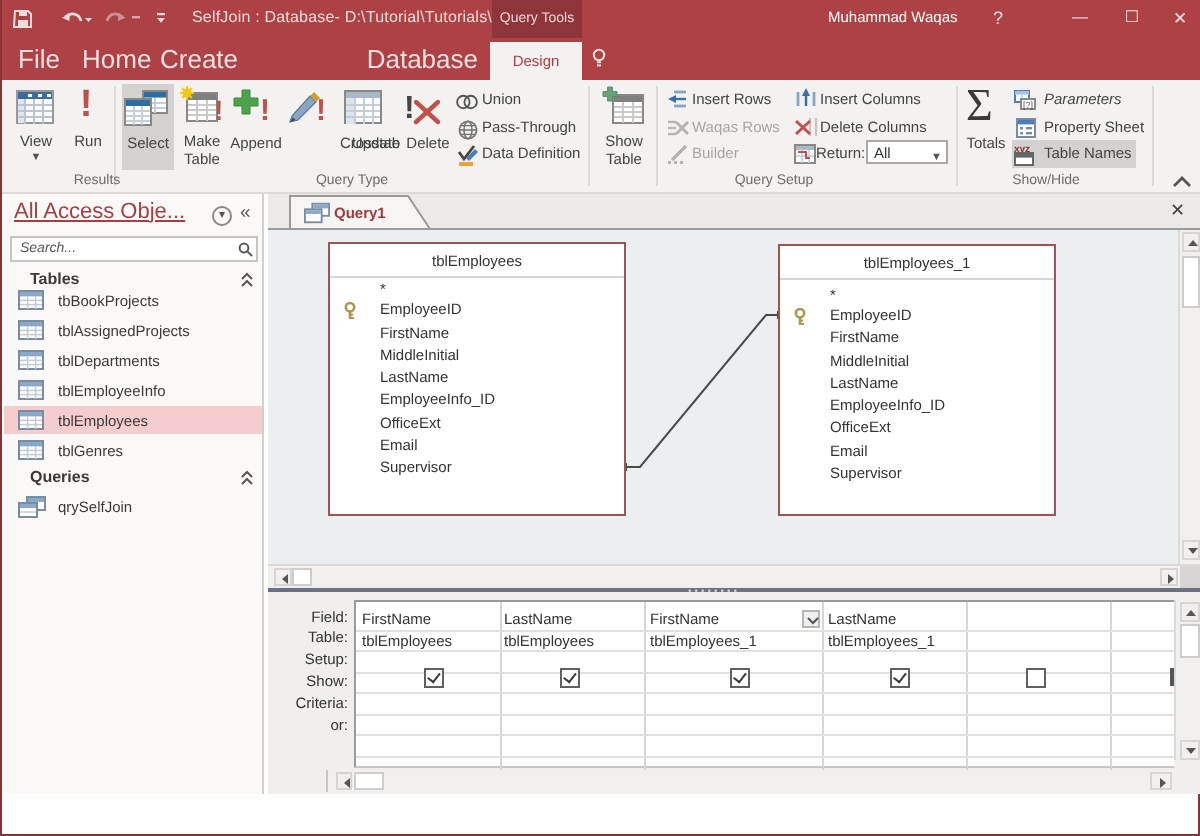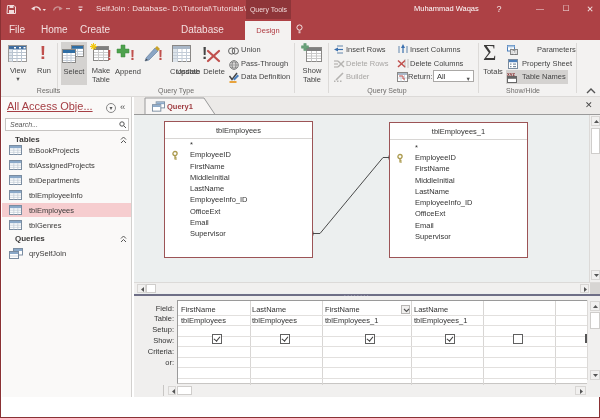--- a/index.html
+++ b/index.html
@@ -10,21 +10,21 @@
   border-left:1px solid #8a3134; border-right:1px solid #8a3134; border-bottom:1px solid #8a3134; }
 
 #titlebar { left:0; top:0; width:600px; height:19px; background:#ad4145; color:#fff; }
 #titlebar .ttl { position:absolute; left:95px; top:3.5px; font-size:8px; letter-spacing:0.1px; color:#f4dede; }
 #qtools { position:absolute; left:245px; top:0; width:45px; height:19px; background:#8e3539;
   color:#f0d8d8; font-size:7px; text-align:center; line-height:19px; }
 #user { position:absolute; left:413px; top:4px; font-size:7.5px; color:#fff; }
 .wbtn { position:absolute; top:0; height:19px; color:#f2e2e2; font-size:9px; text-align:center; line-height:18px; }
 
 #tabrow { left:0; top:19px; width:600px; height:21px; background:#ad4145; }
-.rtab { position:absolute; top:0; height:21px; color:#f3e0e0; font-size:10px; line-height:21px; text-align:left; }
+.rtab { position:absolute; top:0; height:21px; color:#f3e0e0; font-size:13px; line-height:21px; text-align:right; }
 #designtab { position:absolute; left:244px; top:2px; width:46px; height:19px; background:#f4f2f1;
   color:#b03b42; font-size:7.5px; text-align:center; line-height:19px; }
 #tellme { position:absolute; left:293px; top:0px; height:21px; color:#f3e3e3; font-size:8px; line-height:21px; }
 
 #ribbon { left:0; top:40px; width:600px; height:57px; background:#f3f2f1; border-bottom:1px solid #dcdad8; }
 .gsep { position:absolute; top:3px; width:1px; height:50px; background:#dcdad8; }
 .glabel { position:absolute; top:47px; font-size:7px; color:#6e6c6a; text-align:center; }
 .btext { position:absolute; font-size:7.5px; color:#444; text-align:center; }
 .rowbtn { position:absolute; font-size:7.5px; color:#444; white-space:nowrap; }
 .rowbtn.dis { color:#a8a6a4; }
@@ -330,21 +330,21 @@
     <div class="btext" style="left:87px;top:27px;width:26px;line-height:8.5px;">Make<br>Table</div>
     <div class="btext" style="left:112px;top:27px;width:30px;">Append</div>
     <div class="btext" style="left:141px;top:27px;width:28px;margin-left:32px;">Update</div>
     <div class="btext" style="left:168px;top:27px;width:32px;">Crosstab</div>
     <div class="btext" style="left:199px;top:27px;width:28px;">Delete</div>
     <div class="rowbtn" style="left:240px;top:5px;">Union</div>
     <div class="rowbtn" style="left:240px;top:18.5px;">Pass-Through</div>
     <div class="rowbtn" style="left:240px;top:32px;">Data Definition</div>
     <div class="btext" style="left:298px;top:27px;width:26px;line-height:8.5px;">Show<br>Table</div>
     <div class="rowbtn" style="left:345px;top:5px;">Insert Rows</div>
-    <div class="rowbtn dis" style="left:345px;top:18.5px;">Delete Rows</div>
+    <div class="rowbtn dis" style="left:345px;top:18.5px;">Waqas Rows</div>
     <div class="rowbtn dis" style="left:345px;top:32px;">Builder</div>
     <div class="rowbtn" style="left:409px;top:5px;">Insert Columns</div>
     <div class="rowbtn" style="left:409px;top:18.5px;">Delete Columns</div>
     <div class="rowbtn" style="left:407px;top:32px;">Return:</div>
     <div id="combo">All<span style="position:absolute;right:2px;top:3px;color:#555;font-size:5.5px;">▼</span></div>
     <div style="position:absolute;left:482px;top:0px;width:22px;height:22px;font-size:23px;color:#3b3a39;font-family:'Liberation Serif',serif;">Σ</div>
     <div class="btext" style="left:478px;top:27px;width:28px;">Totals</div>
 
     <svg width="11" height="10" style="left:506px;top:4.5px;" viewBox="0 0 11 10">
       <rect x="0.5" y="0.5" width="7" height="5.5" fill="#fff" stroke="#4a7ebb"></rect>
@@ -363,21 +363,21 @@
           <rect x="5" y="4.5" width="3" height="1.2"></rect>
           <rect x="5" y="7" width="3" height="1.2"></rect>
         </g>
     </svg>
 
     <svg width="11" height="11" style="left:506px;top:31.5px;" viewBox="0 0 11 11">
       <text x="0" y="4" font-size="5" font-weight="bold" fill="#8a3134" font-family="Liberation Sans">xyz</text>
       <rect x="0.5" y="4.5" width="9" height="6" fill="#fff" stroke="#666"></rect>
       <rect x="1" y="5" width="8" height="1.8" fill="#666"></rect>
     </svg>
-    <div class="rowbtn" style="left:536px;top:5px;">Parameters</div>
+    <div class="rowbtn" style="left:521px;top:5px;font-style:italic;">Parameters</div>
     <div class="rowbtn" style="left:521px;top:18.5px;">Property Sheet</div>
     <div class="rowbtn" style="left:521px;top:32px;">Table Names</div>
     <svg width="10" height="6" style="left:585px;top:48px;" viewBox="0 0 10 6">
         <path d="M1,5 L5,1 L9,5" fill="none" stroke="#555" stroke-width="1.4"></path>
       </svg>
   </div>
 
   <div class="abs" id="nav">
     <div id="navtitle">All Access Obje...</div>
     <div style="position:absolute;left:104px;top:5.5px;width:10px;height:10px;border:1px solid #888;border-radius:50%;font-size:6px;color:#555;text-align:center;line-height:9px;">▾</div>

